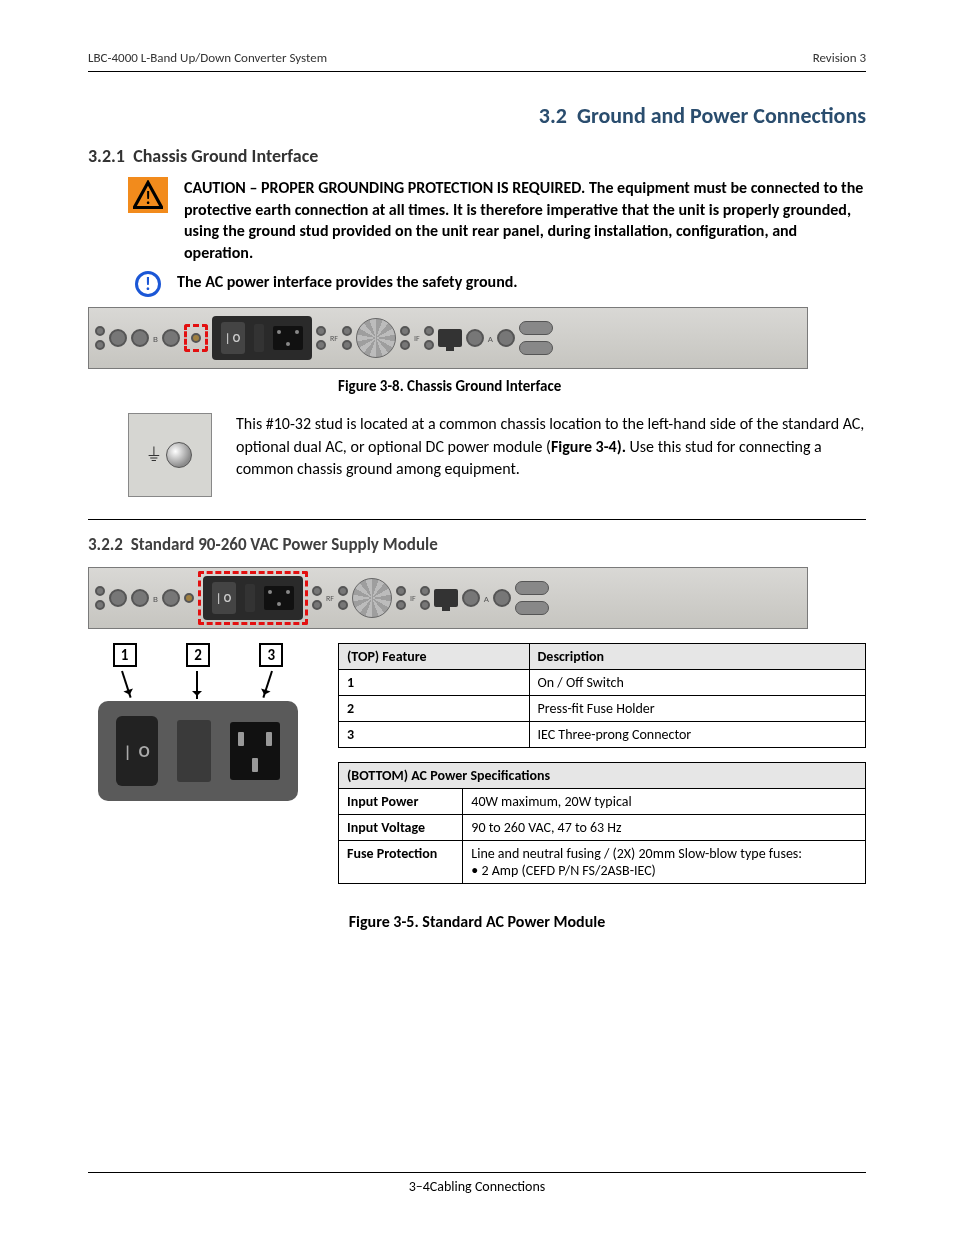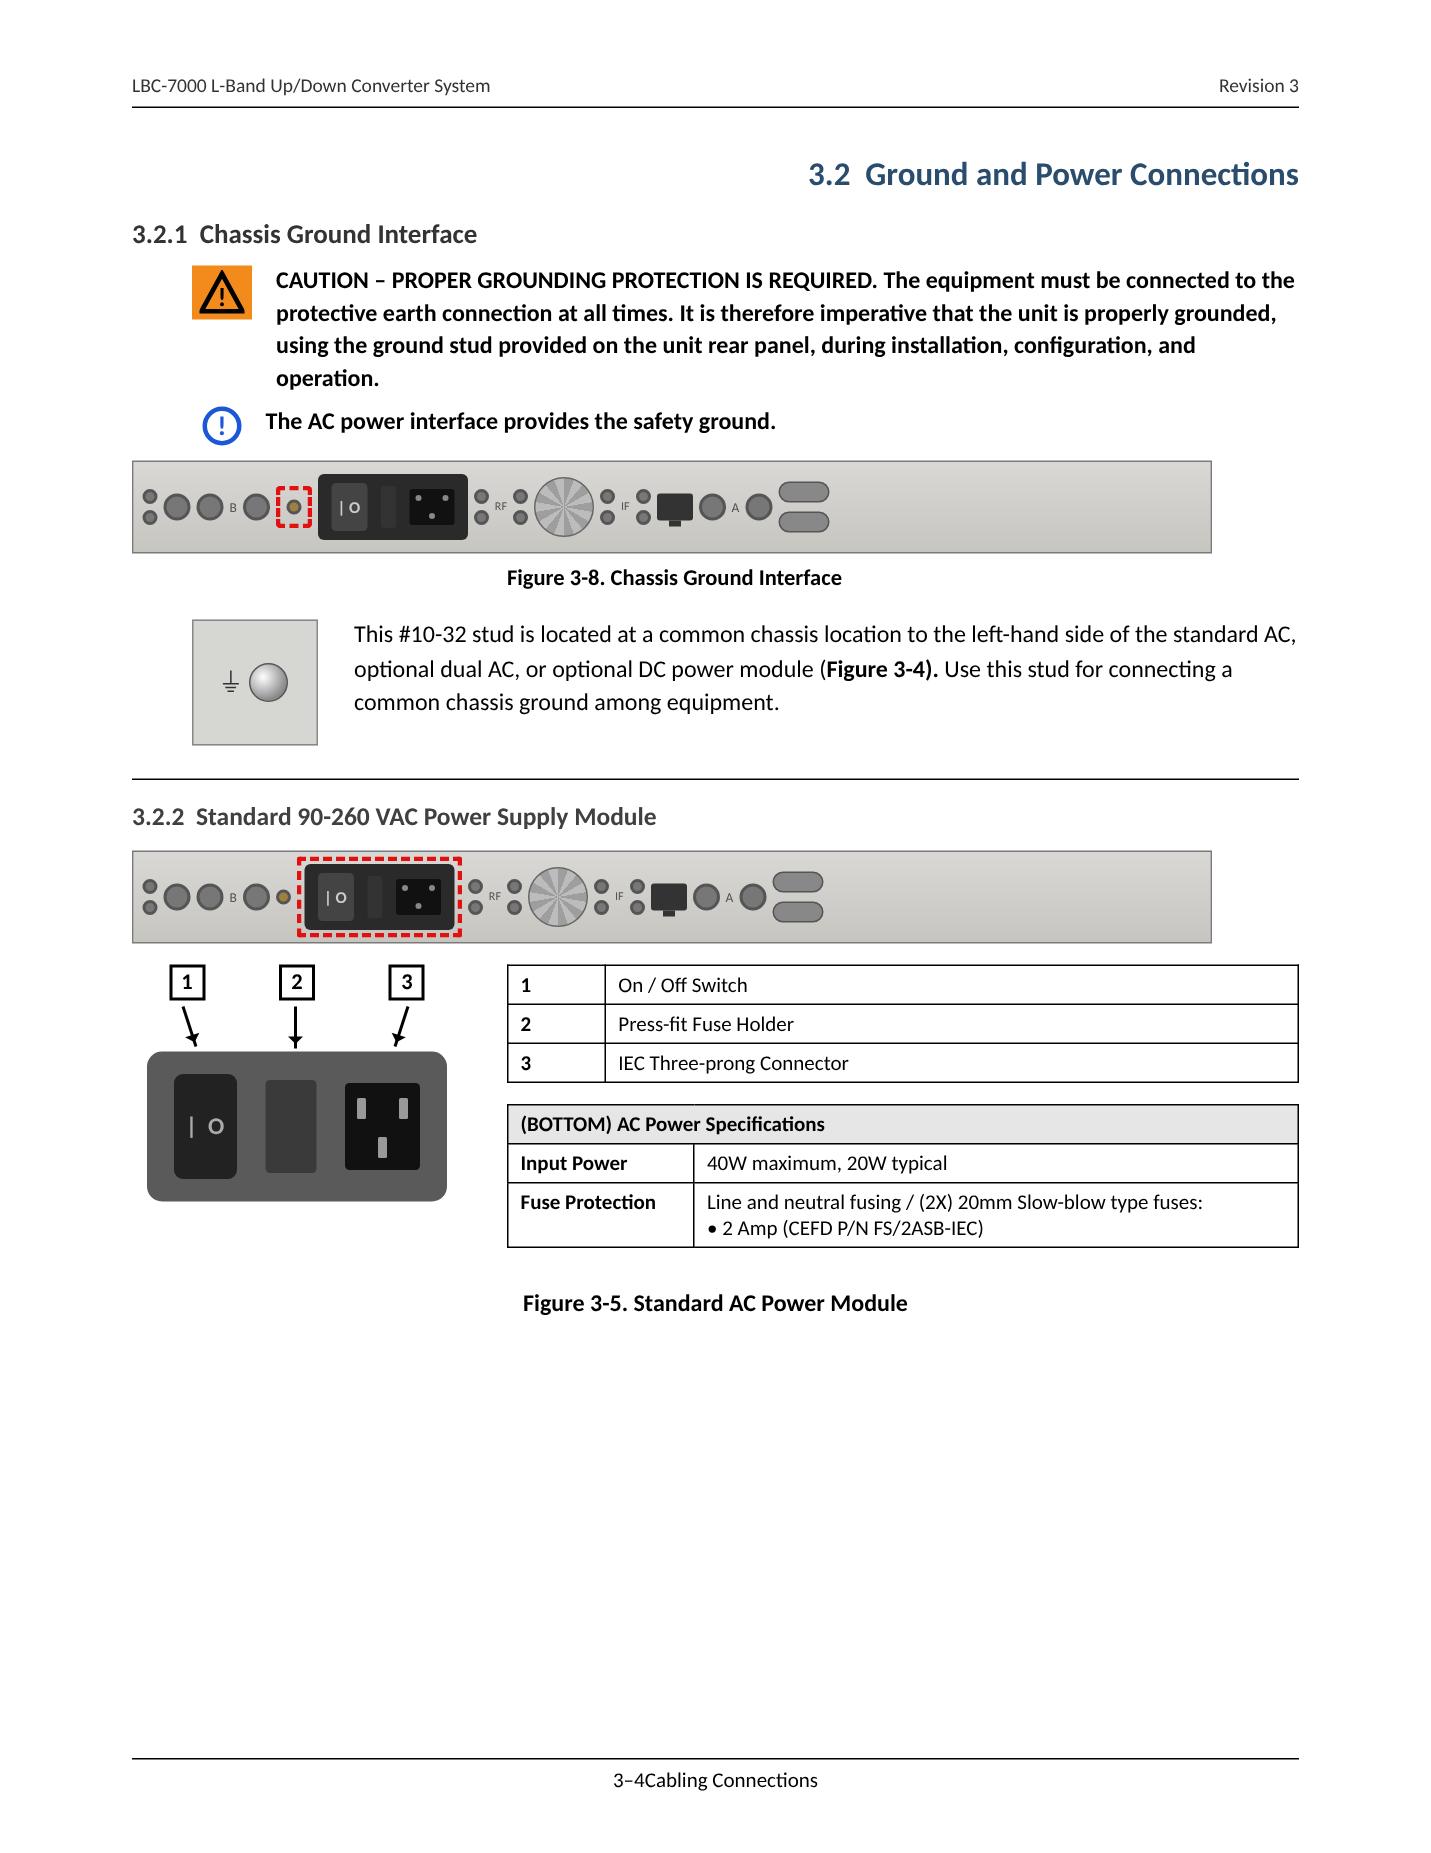--- a/index.html
+++ b/index.html
@@ -198,21 +198,21 @@
   hr.footer-rule { border:none; border-top:1px solid #000; position:absolute; bottom:62px; left:88px; right:88px;}
   .tables-col { flex:1; }
   .blue-accent { color:#2a4d6e;}
 </style>
 </head>
 <body>
 
 <div class="page">
 
   <div class="top-header">
-    <span>LBC-7000 L-Band Up/Down Converter System</span>
+    <span>LBC-4000 L-Band Up/Down Converter System</span>
     <span class="right">Revision 3</span>
   </div>
   <hr class="rule">
 
   <div class="sec-head1 blue-accent">
     <span>3.2</span>&nbsp;
     <span>Ground and Power Connections</span>
   </div>
 
   <div class="sec-head2">
@@ -372,20 +372,24 @@
           <span class="pin2" style="top:10px;left:8px;"></span>
           <span class="pin2" style="top:10px;right:8px;"></span>
           <span class="pin2" style="bottom:8px;left:22px;"></span>
         </div>
       </div>
     </div>
 
     <div class="tables-col">
       <table class="spec">
         <tbody>
+            <tr>
+              <th>(TOP) Feature</th>
+              <th>Description</th>
+            </tr>
         <tr>
               <td>1</td>
               <td>On / Off Switch</td>
             </tr>
         <tr>
               <td>2</td>
               <td>Press-fit Fuse Holder</td>
             </tr>
         <tr>
               <td>3</td>
@@ -395,20 +399,24 @@
         </table>
 
       <table class="spec">
         <tbody>
             <tr>
               <th colspan="2" class="spec-title">(BOTTOM) AC Power Specifications</th>
             </tr>
         <tr>
               <td>Input Power</td>
               <td>40W maximum, 20W typical</td>
+            </tr>
+        <tr>
+              <td>Input Voltage</td>
+              <td>90 to 260 VAC, 47 to 63 Hz</td>
             </tr>
         <tr>
               <td>Fuse Protection</td>
               <td style="white-space:pre-line;">Line and neutral fusing / (2X) 20mm Slow-blow type fuses:
 • 2 Amp (CEFD P/N FS/2ASB-IEC)</td>
             </tr>
       </tbody>
         </table>
     </div>
   </div>

